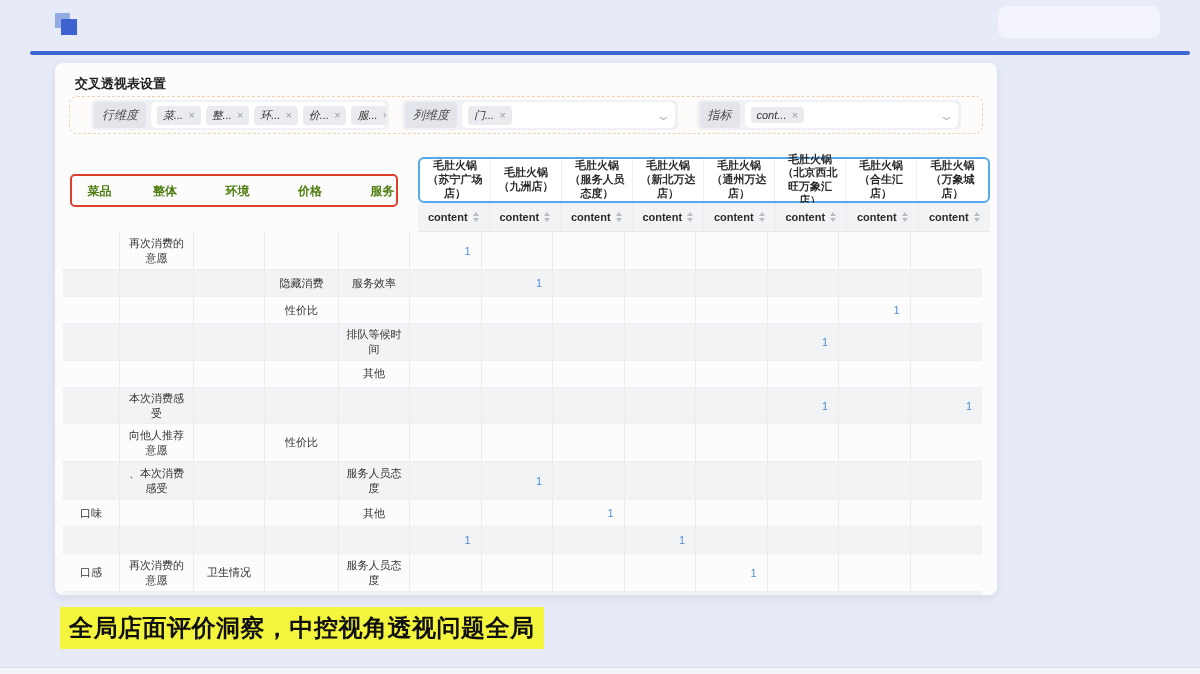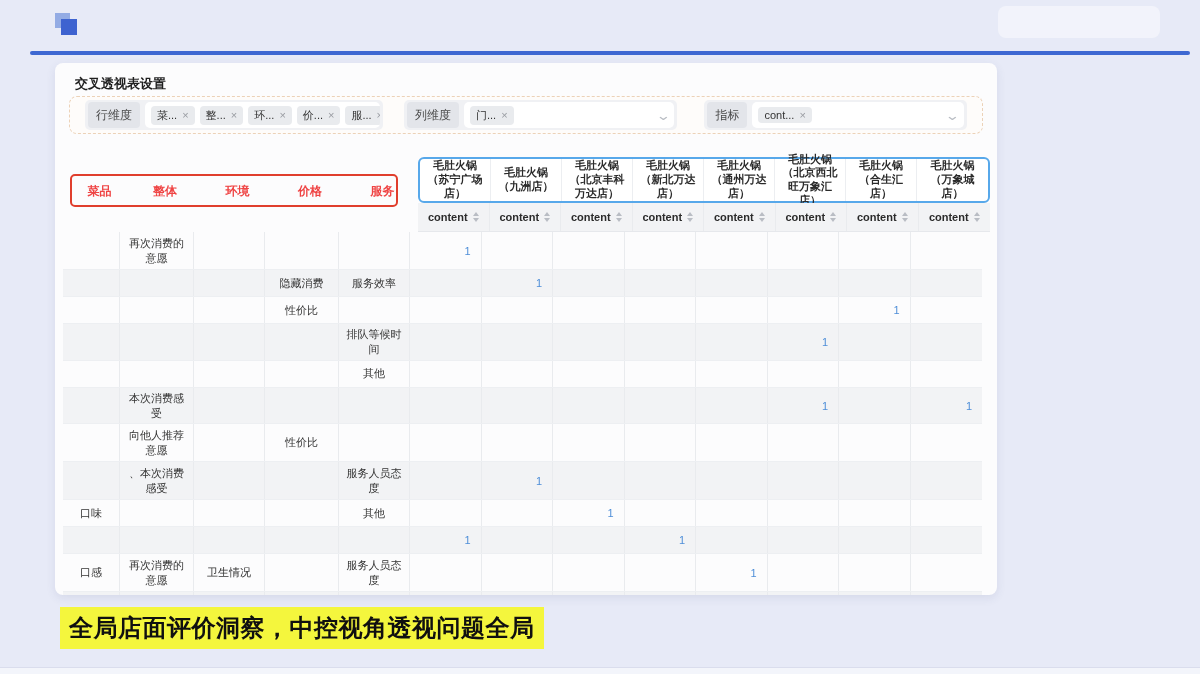--- a/index.html
+++ b/index.html
@@ -25,21 +25,21 @@
     position:absolute; left:55px; top:63px; width:942px; height:532px;
     background:#fcfcfd; border-radius:8px; overflow:hidden;
     box-shadow:0 3px 10px rgba(60,70,120,0.10);
   }
   .panel-title { position:absolute; left:20px; top:12px; font-size:13px; font-weight:bold; color:#1f1f1f; }
 
   
   .filter-bar {
     position:absolute; left:14px; top:33px; width:914px; height:38px;
     border:1px dashed #ecd2b8; border-radius:8px; background:#fefcfa;
-    display:flex; align-items:center; gap:21px; padding:0 15px;
+    display:flex; align-items:center; gap:13px; padding:0 21px;font-style:italic;
   }
   .filter-group {
     height:30px; background:#f0f1f4; border-radius:5px;
     display:flex; align-items:center; gap:5px; padding:2px 3px;
   }
   .fg-rows { width:298px; } .fg-cols { width:300px; } .fg-metric { width:288px;margin-left:6px; }
   .filter-label {
     background:#e3e5ea; color:#4a4a4a; font-size:12px; border-radius:4px;
     padding:0 8px; height:26px; line-height:26px; white-space:nowrap;
   }
@@ -50,21 +50,21 @@
   .tag {
     background:#e9ebee; border-radius:4px; font-size:11px; color:#333;
     padding:2px 6px; display:flex; align-items:center; gap:5px; white-space:nowrap;
   }
   .tag .x { color:#989ba1; font-size:11px; cursor:pointer; }
   .chevron { margin-left:auto; color:#b9bdc4; font-size:13px; line-height:1; transform:scaleX(1.4); }
 
   
   .thead { position:absolute; left:16px; top:77px; width:919px; height:92px; }
   .dim-row { position:absolute; left:0; top:36px; width:347px; height:30px; display:flex; align-items:center; }
-  .dim-cell { font-size:12px; font-weight:bold; color:#ef4444; text-align:center; }
+  .dim-cell { font-size:12px; font-weight:bold; color:#4d7c0f; text-align:center; }
   .dim-outline {
     position:absolute; left:-1px; top:34px; width:328px; height:33px;
     border:2px solid #e03e2d; border-radius:5px; pointer-events:none;
   }
   .store-row {
     position:absolute; left:347px; top:17px; width:572px; height:46px;
     border:2px solid #57a8ea; border-radius:6px;
     display:flex; align-items:stretch; background:#fff;
   }
   .store-cell {
@@ -180,21 +180,21 @@
     <div class="dim-row" id="dim-row">
         <div class="dim-cell w0">菜品</div>
         <div class="dim-cell w1">整体</div>
         <div class="dim-cell w2">环境</div>
         <div class="dim-cell w3">价格</div>
         <div class="dim-cell w4">服务</div>
       </div>
     <div class="store-row" id="store-row">
         <div class="store-cell">毛肚火锅（苏宁广场店）</div>
         <div class="store-cell">毛肚火锅（九洲店）</div>
-        <div class="store-cell">毛肚火锅（北京丰科万达店）</div>
+        <div class="store-cell">毛肚火锅（服务人员态度）</div>
         <div class="store-cell">毛肚火锅（新北万达店）</div>
         <div class="store-cell">毛肚火锅（通州万达店）</div>
         <div class="store-cell">毛肚火锅（北京西北旺万象汇店）</div>
         <div class="store-cell">毛肚火锅（合生汇店）</div>
         <div class="store-cell">毛肚火锅（万象城店）</div>
       </div>
     <div class="content-row" id="content-row">
         <div class="content-cell">
           <span>content</span>
           <span class="sorter">

